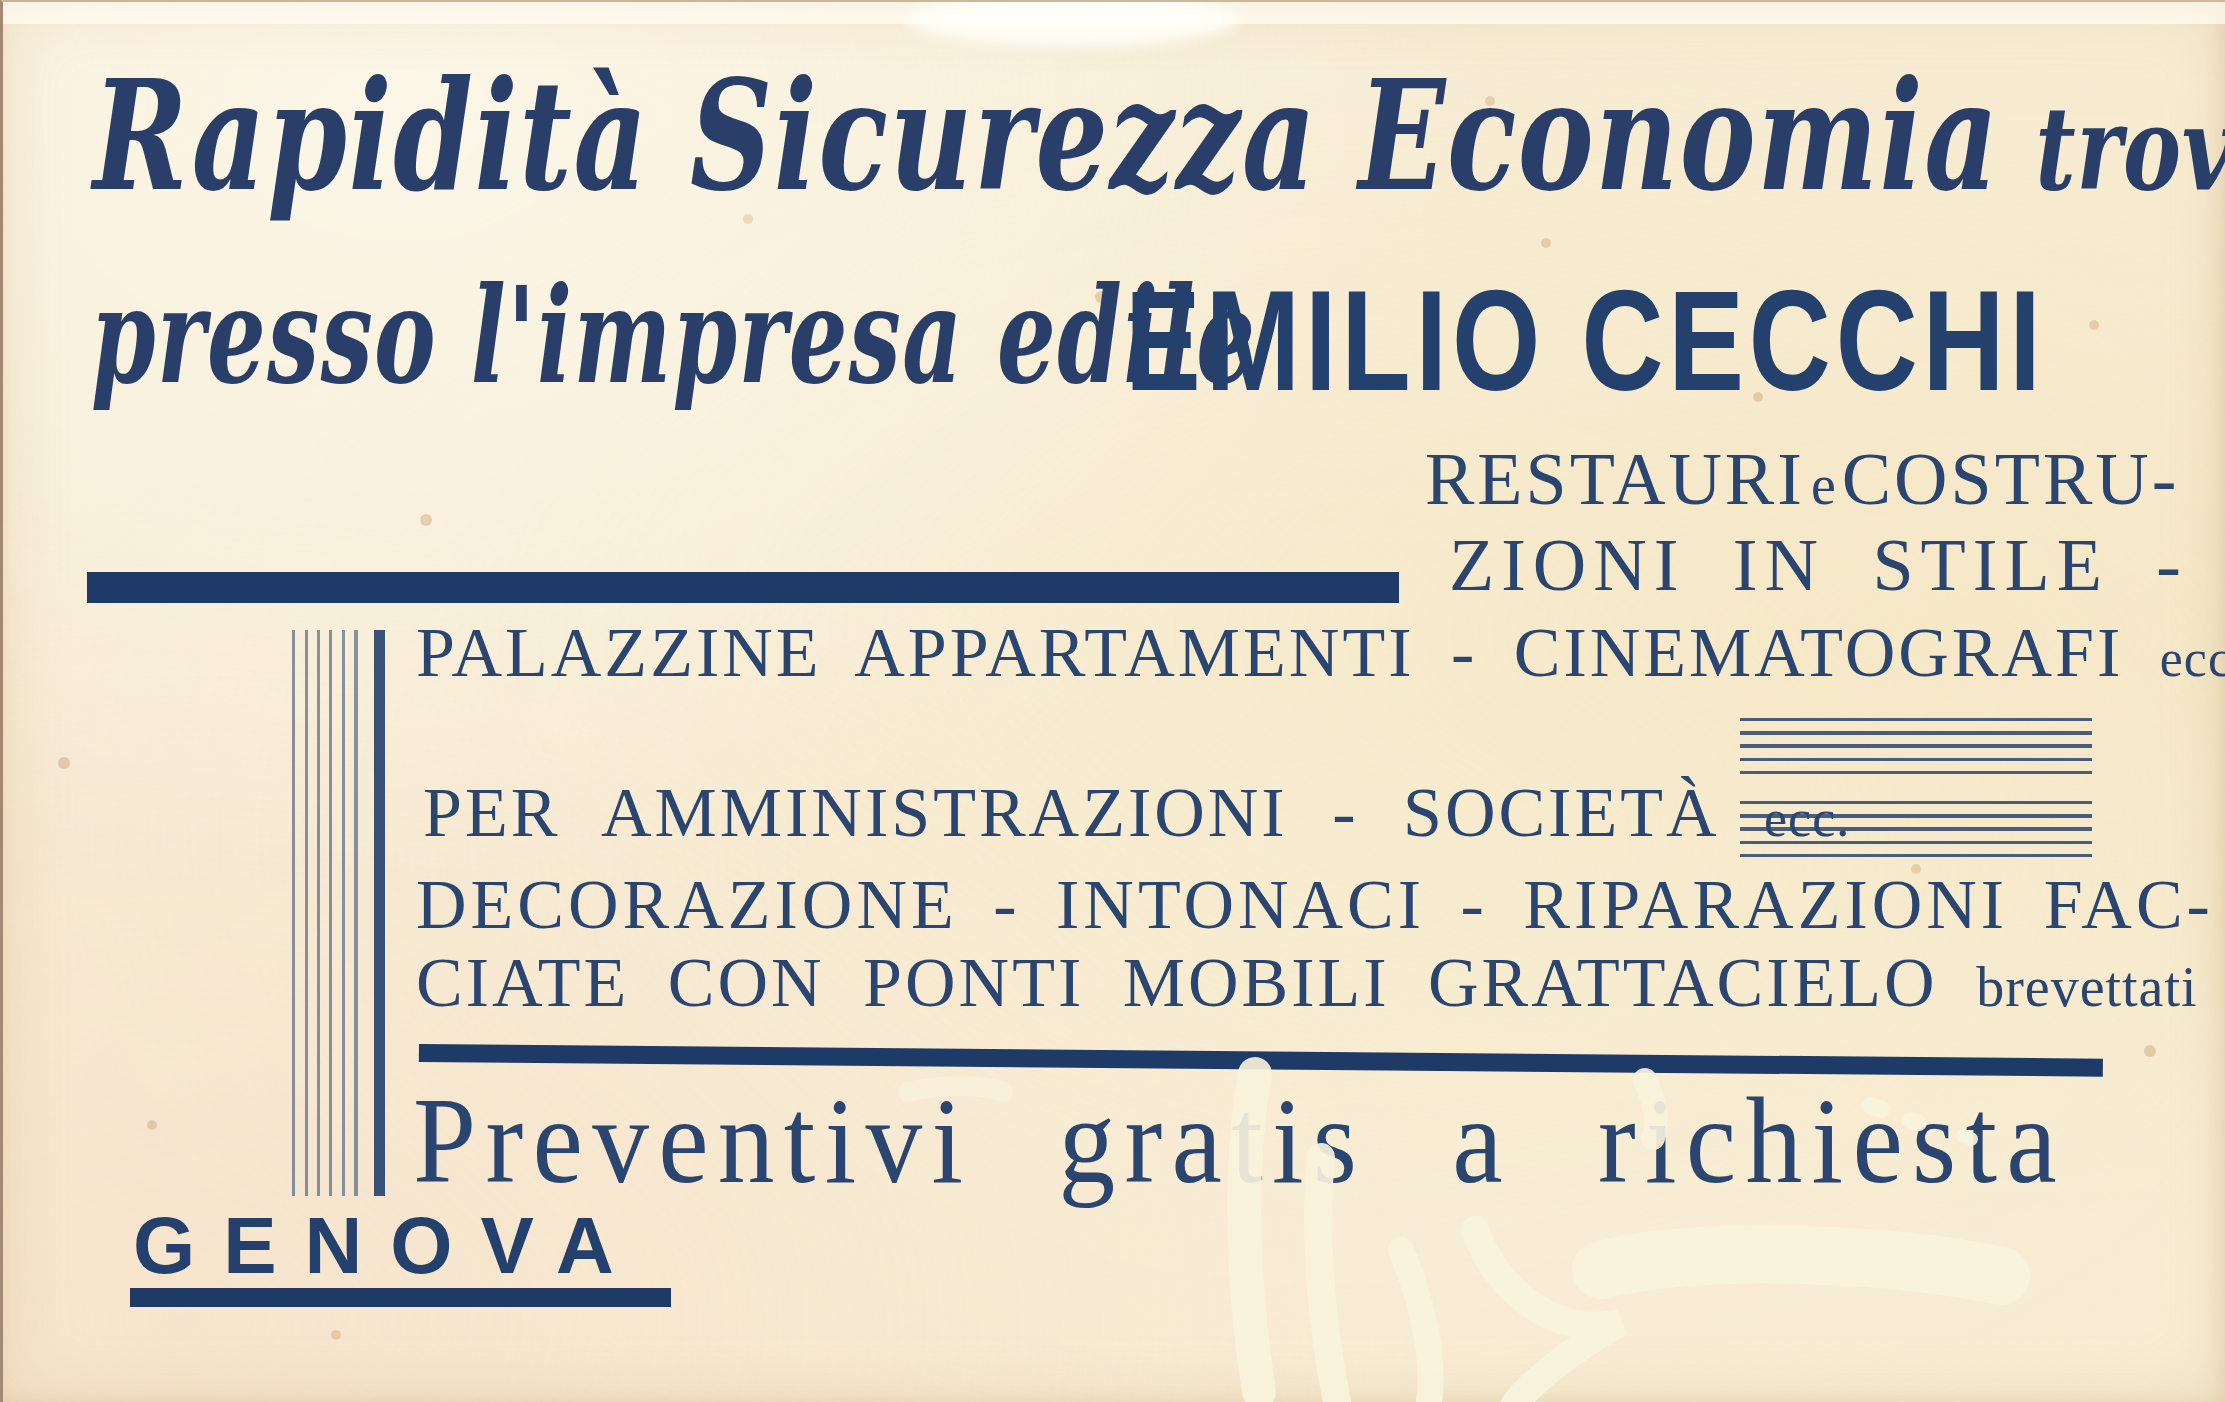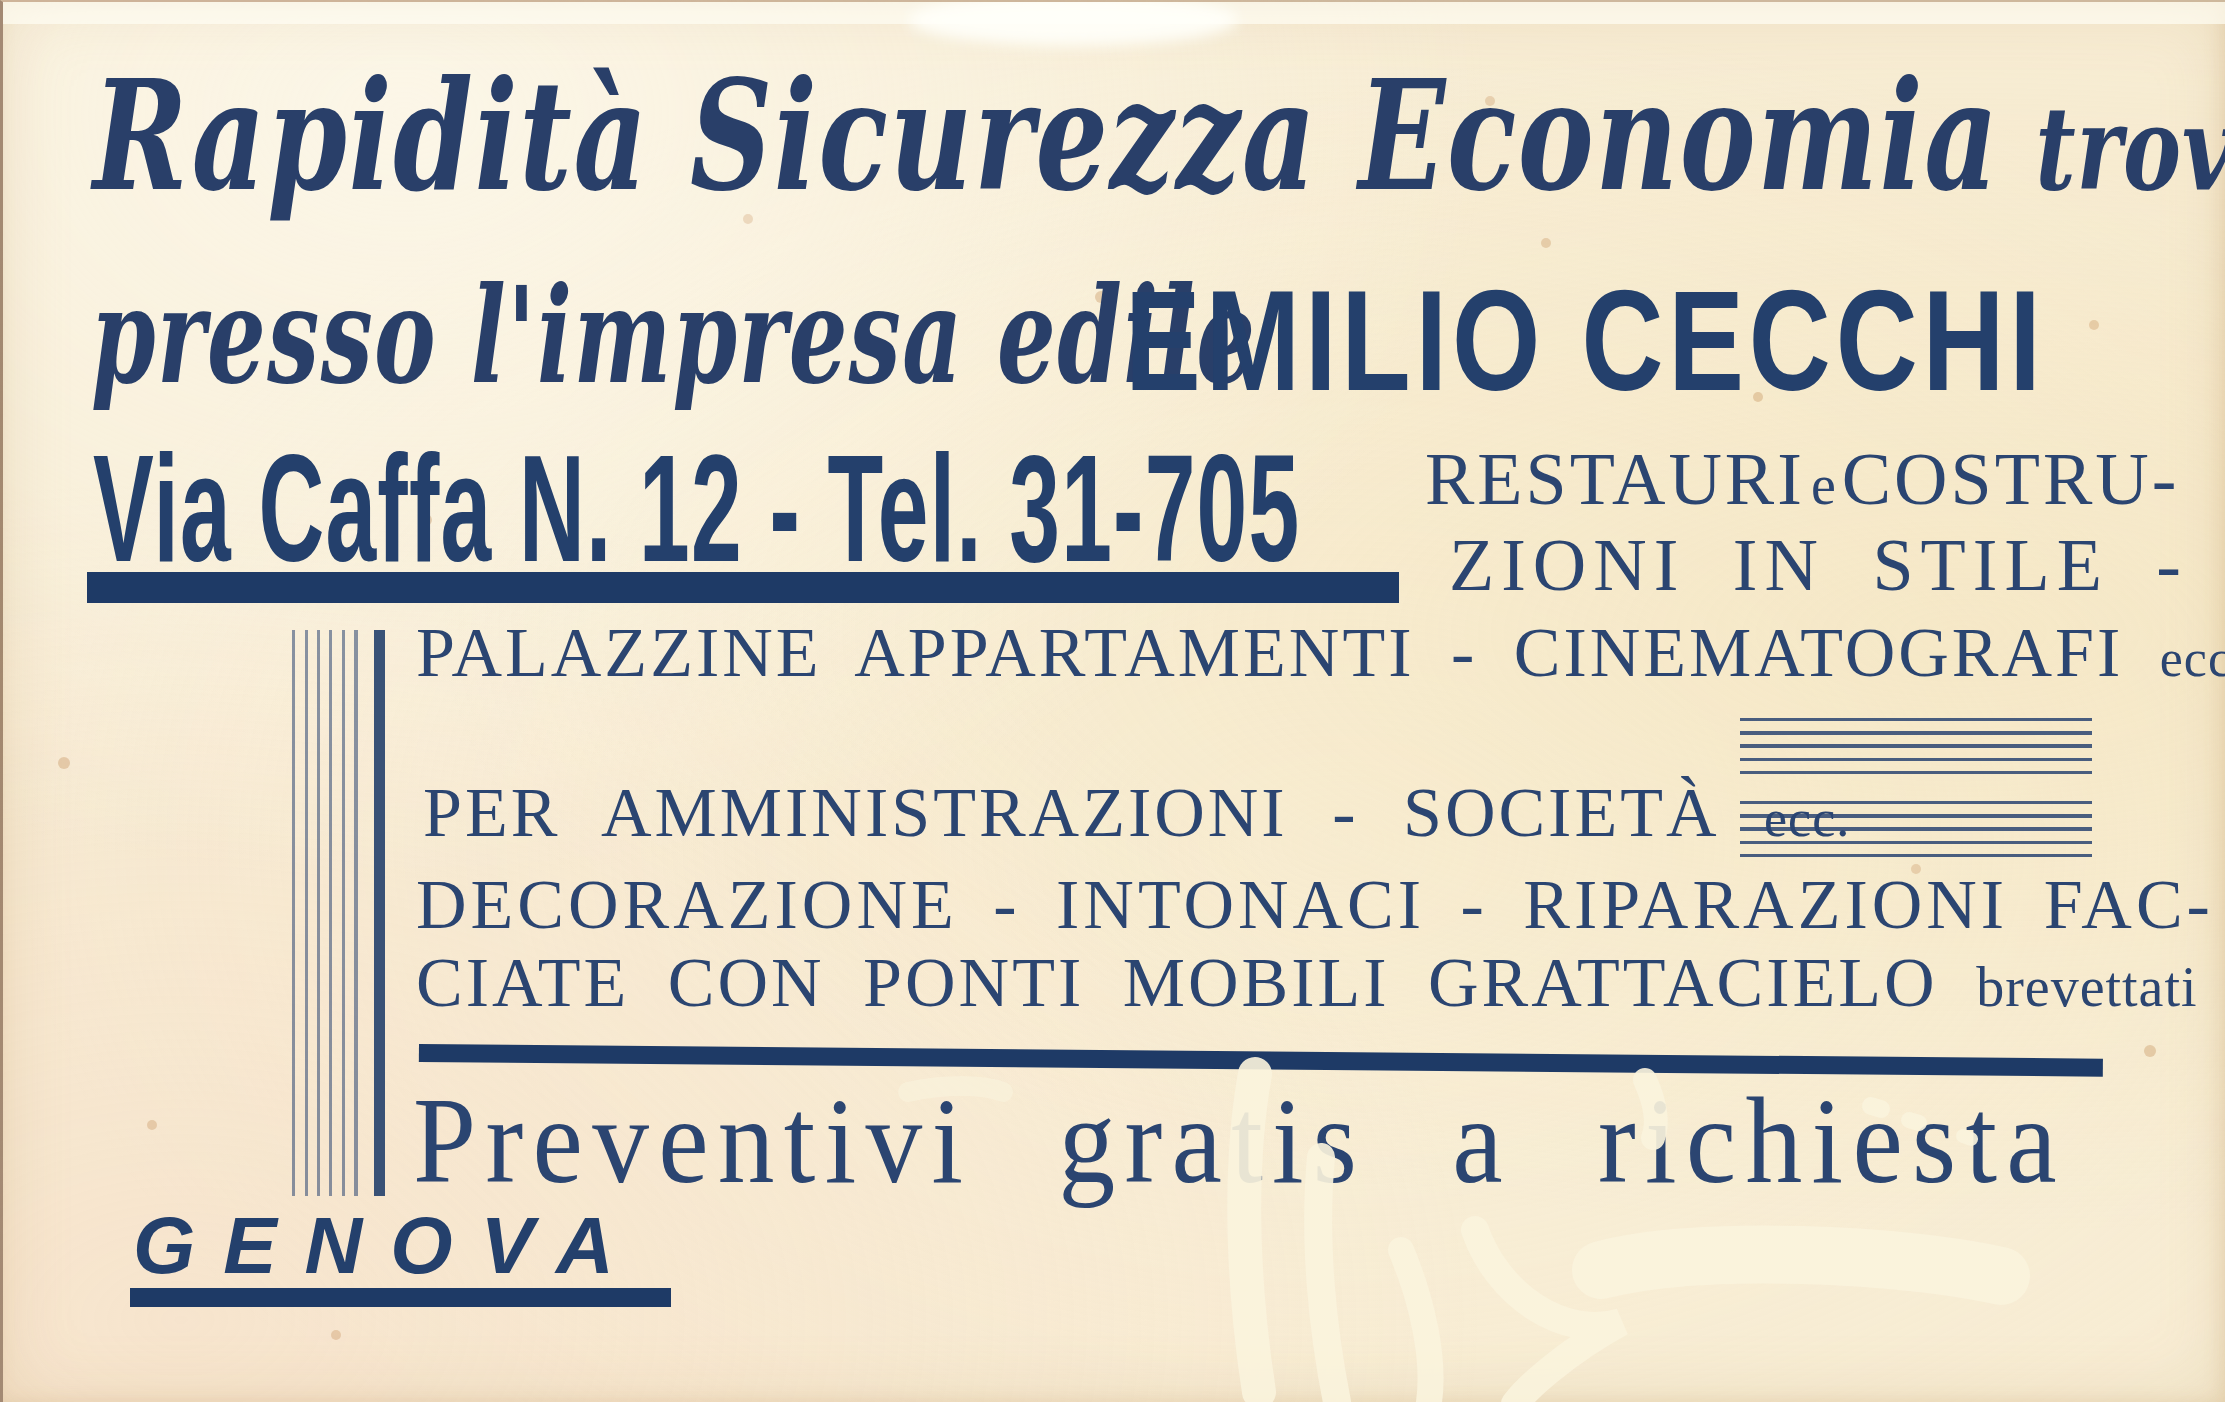--- a/index.html
+++ b/index.html
@@ -44,21 +44,21 @@
   .svc{left:413px;font-size:70px;letter-spacing:3px;word-spacing:16px;color:#2b4571;}
   .svc small, .sidenote small{font-size:52px;letter-spacing:1px;}
   .svc .brev{font-size:56px;letter-spacing:1px;}
   .svc1{top:616px;}
   .svc2{top:700px;letter-spacing:2px;word-spacing:26px;}
   .svc3{top:776px;word-spacing:24px;margin-left:7px;}
   .svc4{top:868px;letter-spacing:4px;word-spacing:14px;}
   .svc5{top:946px;letter-spacing:3px;word-spacing:18px;}
   .offer{left:410px;top:1078px;font-size:122px;letter-spacing:10px;word-spacing:52px;color:#2b4571;}
   .city{left:130px;top:1204px;font-family:"Liberation Sans", sans-serif;font-weight:bold;
-        font-size:80px;letter-spacing:28px;color:#24406c;font-style:italic;}
+        font-size:80px;letter-spacing:28px;color:#24406c;}
   
   .vlines{position:absolute;left:289px;top:628px;width:93px;height:566px;}
   .vlines .thin{position:absolute;left:0;top:0;bottom:0;width:72px;opacity:.55;
      background:repeating-linear-gradient(to right,#2a4471 0 3px,transparent 3px 12.5px);}
   .vlines .thick{position:absolute;right:0;top:0;bottom:0;width:11px;background:#24406c;opacity:.9;}
   
   .hlines{position:absolute;left:1737px;width:352px;height:57px;opacity:.85;
      background:repeating-linear-gradient(to bottom,#2a4471 0 3.5px,transparent 3.5px 13.2px);}
   .hlines.b1{top:716px;}
   .hlines.b2{top:799px;}
@@ -92,23 +92,20 @@
 
   <div class="abs subline">
     <span class="squeeze" style="transform:scaleX(.70);">
       <span class="script main">presso l'impresa edile</span>
     </span>
   </div>
   <div class="abs company">
     <span class="squeeze" style="transform:scaleX(.80);">EMILIO CECCHI</span>
   </div>
 
-  <div class="abs address">
-    <span class="squeeze" style="transform:scaleX(.60);">Via Caffa N. 12 - Tel. 31-705</span>
-  </div>
   <div class="rule rule-top"></div>
 
   <div class="abs sidenote side2">ZIONI IN STILE -</div>
   <div class="abs sidenote side1">
     <span>RESTAURI</span><span class="conj">e</span><span>COSTRU-</span>
   </div>
 
   <div class="vlines">
     <div class="thin"></div>
     <div class="thick"></div>

